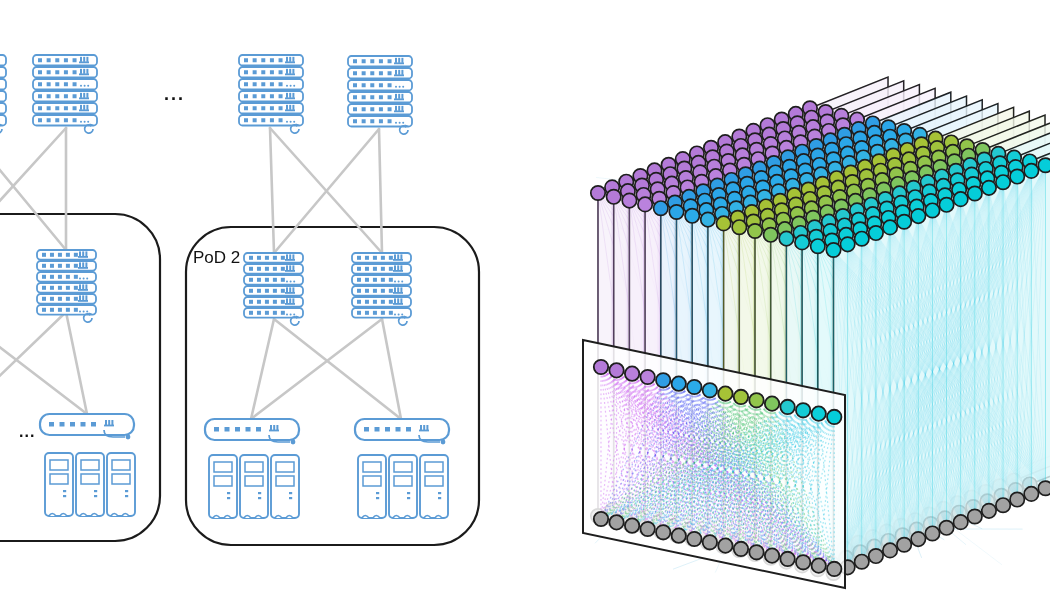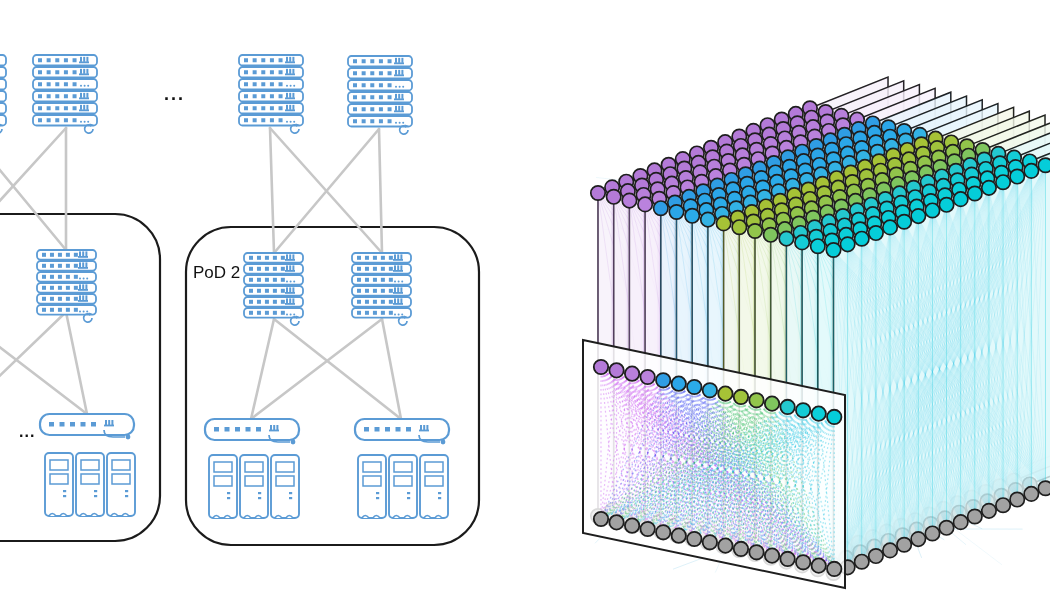--- a/index.html
+++ b/index.html
@@ -2,21 +2,21 @@
 <html><head>
 <meta charset="utf-8">
 <style>
   html,body{margin:0;padding:0;background:#ffffff;}
   .canvas{position:relative;width:1050px;height:600px;background:#ffffff;overflow:hidden;
           font-family:"Liberation Sans", sans-serif;}
   .canvas svg{position:absolute;top:0;}
   #left-svg{left:0;}
   #right-svg{left:530px;}
   .lbl{position:absolute;color:#111;line-height:1;}
-  #pod2-label{left:193px;top:264px;font-size:17px;}
+  #pod2-label{left:193px;top:249px;font-size:17px;}
   #spine-ellipsis{left:164px;top:85px;font-size:18px;font-weight:bold;letter-spacing:2px;}
   #leftpod-ellipsis{left:19px;top:424px;font-size:16px;font-weight:bold;letter-spacing:1px;}
 </style>
 </head>
 <body>
 
 <div class="canvas">
   <svg id="left-svg" width="530" height="600" viewBox="0 0 530 600">
       <rect x="-205" y="214" width="365" height="327" rx="45" ry="45" fill="none" stroke="#1b1b1b" stroke-width="2.2"></rect>
       <rect x="186" y="227" width="293" height="318" rx="45" ry="45" fill="none" stroke="#1b1b1b" stroke-width="2.2"></rect>

